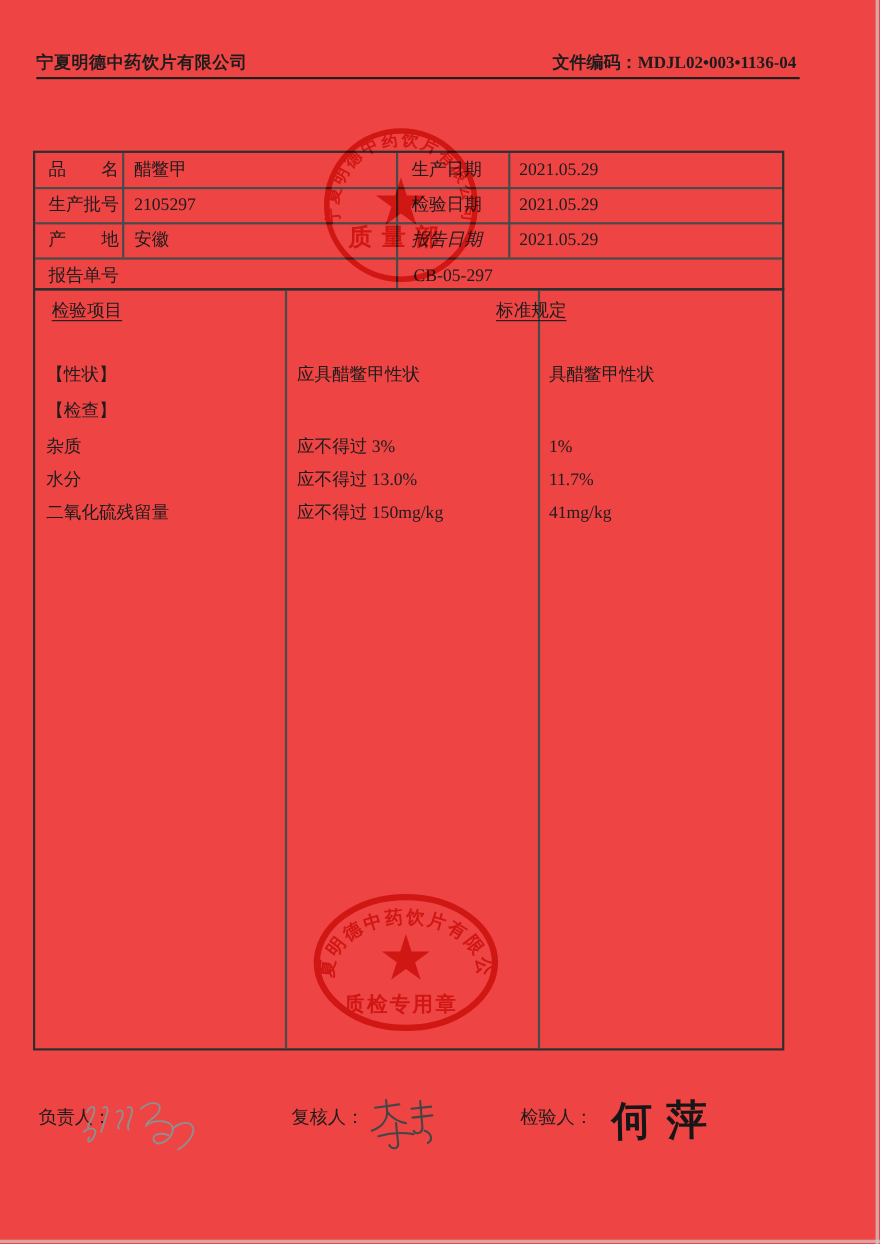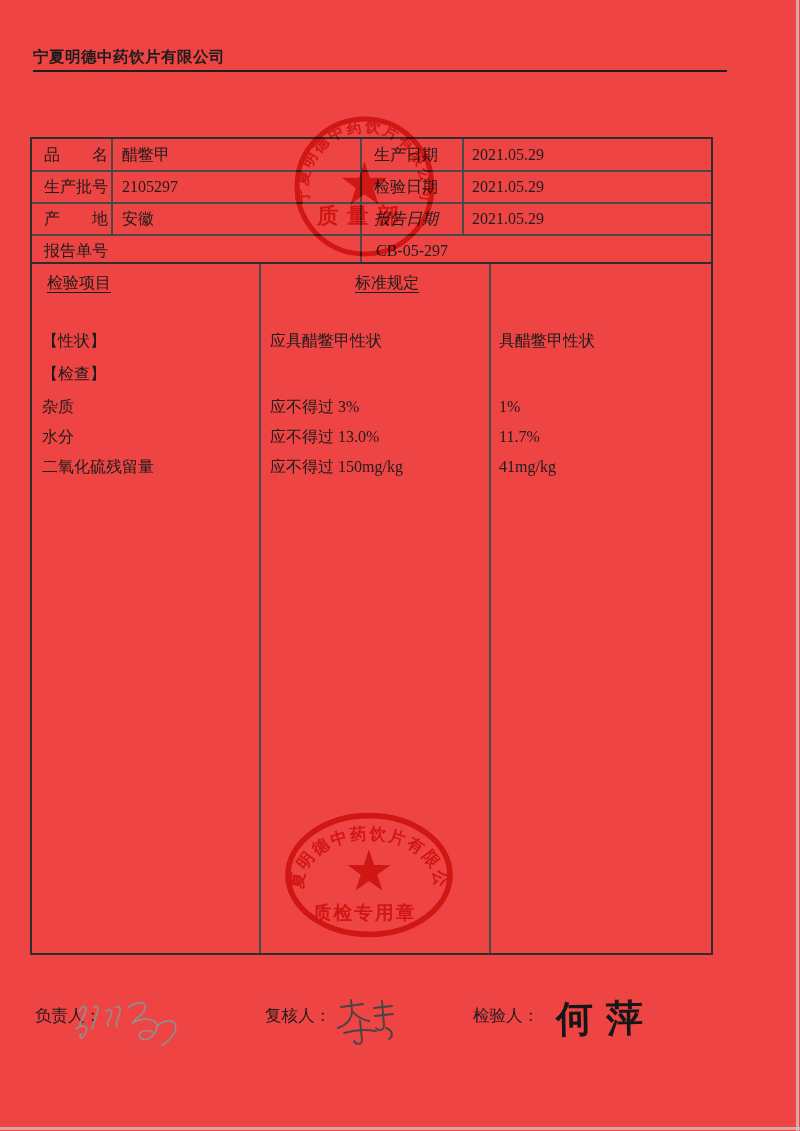--- a/index.html
+++ b/index.html
@@ -36,20 +36,21 @@
             font-family:"Liberation Sans","DejaVu Sans",sans-serif;white-space:nowrap;}
   .edge-r{right:1px;top:0;width:3px;height:100%;background:#c9c9c9;opacity:.75;}
   .edge-b{left:0;bottom:1px;width:100%;height:3px;background:#cdcdcd;opacity:.7;}
 </style>
 </head>
 <body>
 
 <div class="page">
 
   <div class="abs company">宁夏明德中药饮片有限公司</div>
+  <div class="abs doccode">文件编码：MDJL02•003•1136-04</div>
   <div class="abs hrule"></div>
 
   <div class="abs box info-table">
     <div class="line" style="left:0;right:0;top:31px;height:1.5px;"></div>
     <div class="line" style="left:0;right:0;top:63px;height:1.5px;"></div>
     <div class="line" style="left:0;right:0;top:95px;height:1.5px;"></div>
     <div class="line" style="left:79px;top:0;height:95px;width:1.5px;"></div>
     <div class="line" style="left:328px;top:0;height:123px;width:1.5px;"></div>
     <div class="line" style="left:430px;top:0;height:95px;width:1.5px;"></div>
 
@@ -70,21 +71,21 @@
 
     <span class="cell" style="left:12px;top:96px;">报告单号</span>
     <span class="cell" style="left:344px;top:96px;">CB-05-297</span>
   </div>
 
   <div class="abs box main-table">
     <div class="line" style="left:227px;top:0;bottom:0;width:1.5px;"></div>
     <div class="line" style="left:457px;top:0;bottom:0;width:1.5px;"></div>
 
     <span class="th" style="left:15px;top:8px;">检验项目</span>
-    <span class="th center" style="left:227px;width:256px;top:8px;">标准规定</span>
+    <span class="th center" style="left:227px;width:256px;top:8px;text-align:right;">标准规定</span>
 
     <span class="mcell" style="left:10px;top:64px;">【性状】</span>
     <span class="mcell" style="left:238px;top:64px;">应具醋鳖甲性状</span>
     <span class="mcell" style="left:467px;top:64px;">具醋鳖甲性状</span>
 
     <span class="mcell" style="left:10px;top:97px;">【检查】</span>
 
     <span class="mcell" style="left:10px;top:130px;">杂质</span>
     <span class="mcell" style="left:238px;top:130px;">应不得过 3%</span>
     <span class="mcell" style="left:467px;top:130px;">1%</span>

